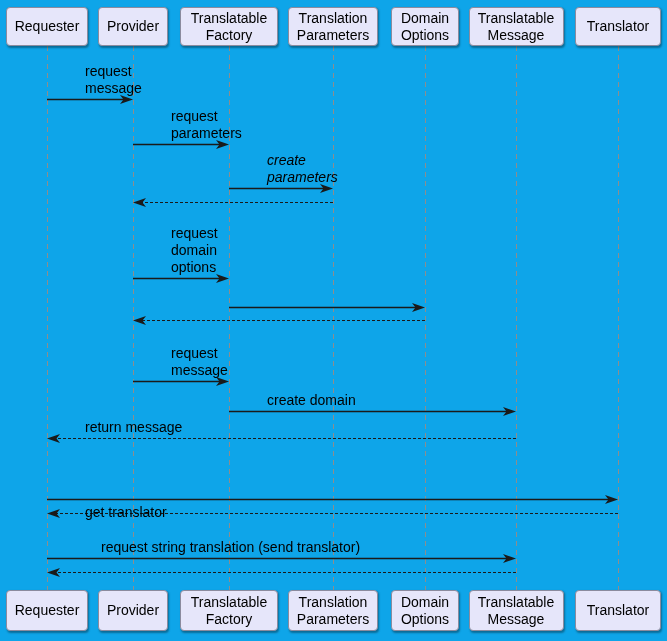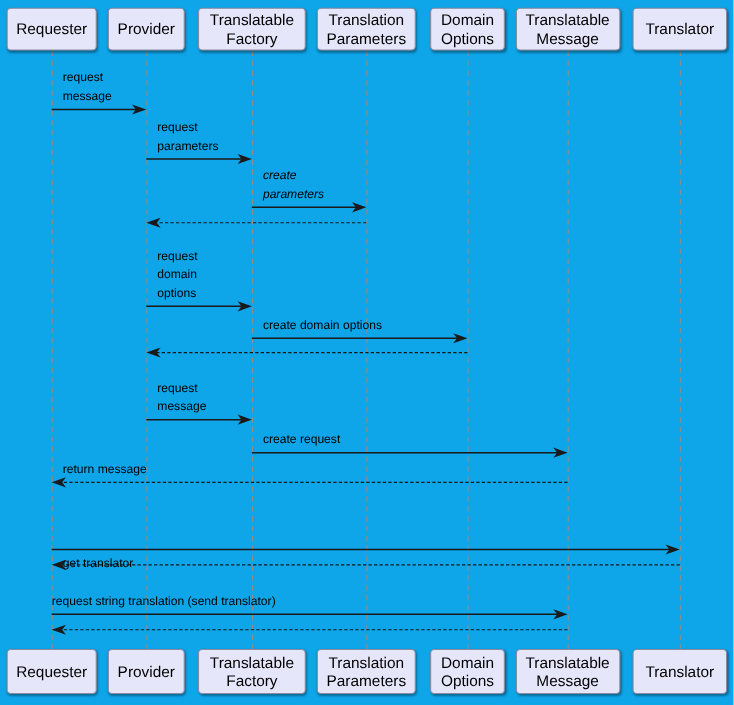--- a/index.html
+++ b/index.html
@@ -29,24 +29,25 @@
     text-align: center;
   }
   .pbox-label {
     font-size: 14px;
     line-height: 17px;
     color: #000000;
     white-space: nowrap;
   }
   .msg-label {
     position: absolute;
-    font-size: 11px;
+    font-size: 14px;
     line-height: 17px;
     color: #000000;
     white-space: nowrap;
+    margin-left: 28px;
   }
 </style>
 </head>
 <body>
 
 <div id="diagram">
   <svg id="arrow-layer" xmlns="http://www.w3.org/2000/svg" width="667" height="641" viewBox="0 0 667 641">
       <line x1="47.5" x2="47.5" y1="46" y2="590" stroke="#8d8d8d" stroke-width="1" stroke-dasharray="5,4"></line>
       <line x1="133.5" x2="133.5" y1="46" y2="590" stroke="#8d8d8d" stroke-width="1" stroke-dasharray="5,4"></line>
       <line x1="229.5" x2="229.5" y1="46" y2="590" stroke="#8d8d8d" stroke-width="1" stroke-dasharray="5,4"></line>
@@ -199,32 +200,29 @@
     </div>
     <div class="msg-label" style="left: 239px; top: 152px; font-style: italic;">
       <div>create</div>
       <div>parameters</div>
     </div>
     <div class="msg-label" style="left: 143px; top: 225px;">
       <div>request</div>
       <div>domain</div>
       <div>options</div>
     </div>
-    <div class="msg-label" style="left: 239px; top: 288px;">
-      <div>create domain options</div>
-    </div>
     <div class="msg-label" style="left: 143px; top: 345px;">
       <div>request</div>
       <div>message</div>
     </div>
     <div class="msg-label" style="left: 239px; top: 392px;">
-      <div>create request</div>
+      <div>create domain</div>
     </div>
     <div class="msg-label" style="left: 57px; top: 419px;">
       <div>return message</div>
     </div>
     <div class="msg-label" style="left: 57px; top: 504px;">
       <div>get translator</div>
     </div>
-    <div class="msg-label" style="left: 47px; top: 539px;">
+    <div class="msg-label" style="left: 73px; top: 539px;">
       <div>request string translation (send translator)</div>
     </div>
   </div>
 
 </body></html>

